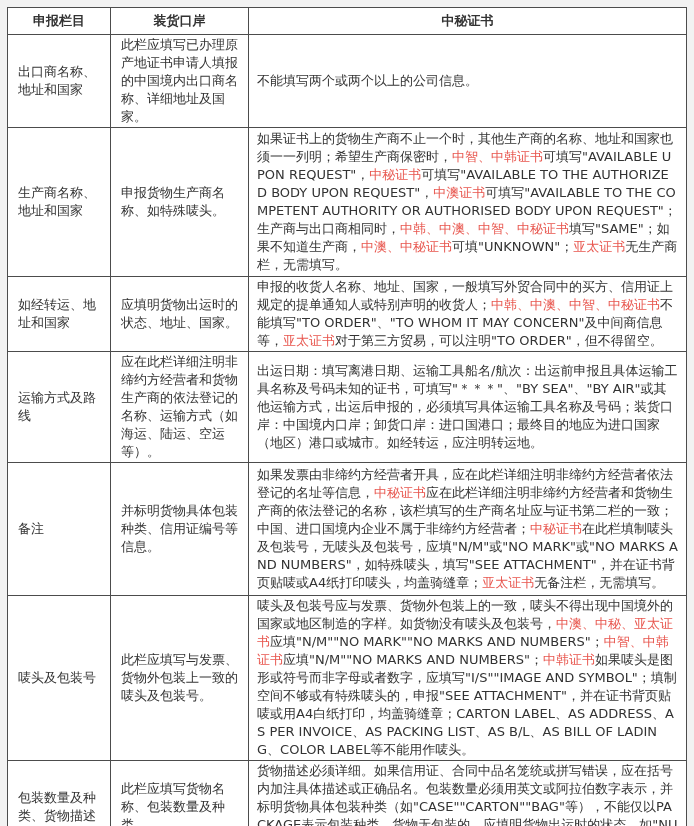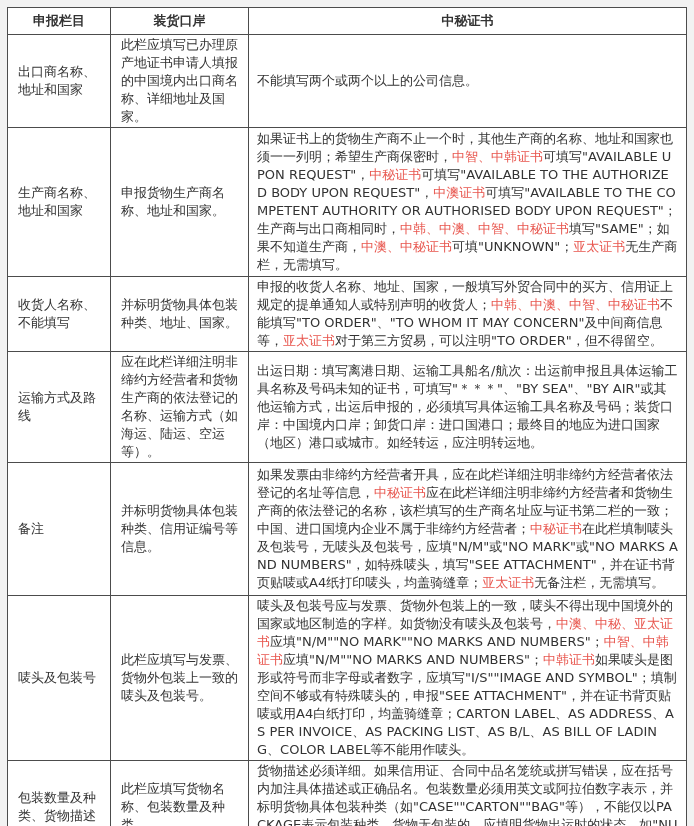--- a/index.html
+++ b/index.html
@@ -62,26 +62,26 @@
         </tr>
       </thead>
       <tbody id="table-body">
           <tr>
             <td>出口商名称、地址和国家</td>
             <td>此栏应填写已办理原产地证书申请人填报的中国境内出口商名称、详细地址及国家。</td>
             <td class="tips"><span>不能填写两个或两个以上的公司信息。</span></td>
           </tr>
           <tr>
             <td>生产商名称、地址和国家</td>
-            <td>申报货物生产商名称、地址和国家。</td>
+            <td>申报货物生产商名称、如特殊唛头。</td>
             <td class="tips"><span>如果证书上的货物生产商不止一个时，其他生产商的名称、地址和国家也须一一列明；希望生产商保密时，</span><span class="red">中智、中韩证书</span><span>可填写"AVAILABLE UPON REQUEST"，</span><span class="red">中秘证书</span><span>可填写"AVAILABLE TO THE AUTHORIZED BODY UPON REQUEST"，</span><span class="red">中澳证书</span><span>可填写"AVAILABLE TO THE COMPETENT AUTHORITY OR AUTHORISED BODY UPON REQUEST"；生产商与出口商相同时，</span><span class="red">中韩、中澳、中智、中秘证书</span><span>填写"SAME"；如果不知道生产商，</span><span class="red">中澳、中秘证书</span><span>可填"UNKNOWN"；</span><span class="red">亚太证书</span><span>无生产商栏，无需填写。</span></td>
           </tr>
           <tr>
-            <td>收货人名称、不能填写</td>
-            <td>并标明货物具体包装种类、地址、国家。</td>
+            <td>如经转运、地址和国家</td>
+            <td>应填明货物出运时的状态、地址、国家。</td>
             <td class="tips"><span>申报的收货人名称、地址、国家，一般填写外贸合同中的买方、信用证上规定的提单通知人或特别声明的收货人；</span><span class="red">中韩、中澳、中智、中秘证书</span><span>不能填写"TO ORDER"、"TO WHOM IT MAY CONCERN"及中间商信息等，</span><span class="red">亚太证书</span><span>对于第三方贸易，可以注明"TO ORDER"，但不得留空。</span></td>
           </tr>
           <tr>
             <td>运输方式及路线</td>
             <td>应在此栏详细注明非缔约方经营者和货物生产商的依法登记的名称、运输方式（如海运、陆运、空运等）。</td>
             <td class="tips"><span>出运日期：填写离港日期、运输工具船名/航次：出运前申报且具体运输工具名称及号码未知的证书，可填写"＊＊＊"、"BY SEA"、"BY AIR"或其他运输方式，出运后申报的，必须填写具体运输工具名称及号码；装货口岸：中国境内口岸；卸货口岸：进口国港口；最终目的地应为进口国家（地区）港口或城市。如经转运，应注明转运地。</span></td>
           </tr>
           <tr>
             <td>备注</td>
             <td>并标明货物具体包装种类、信用证编号等信息。</td>

